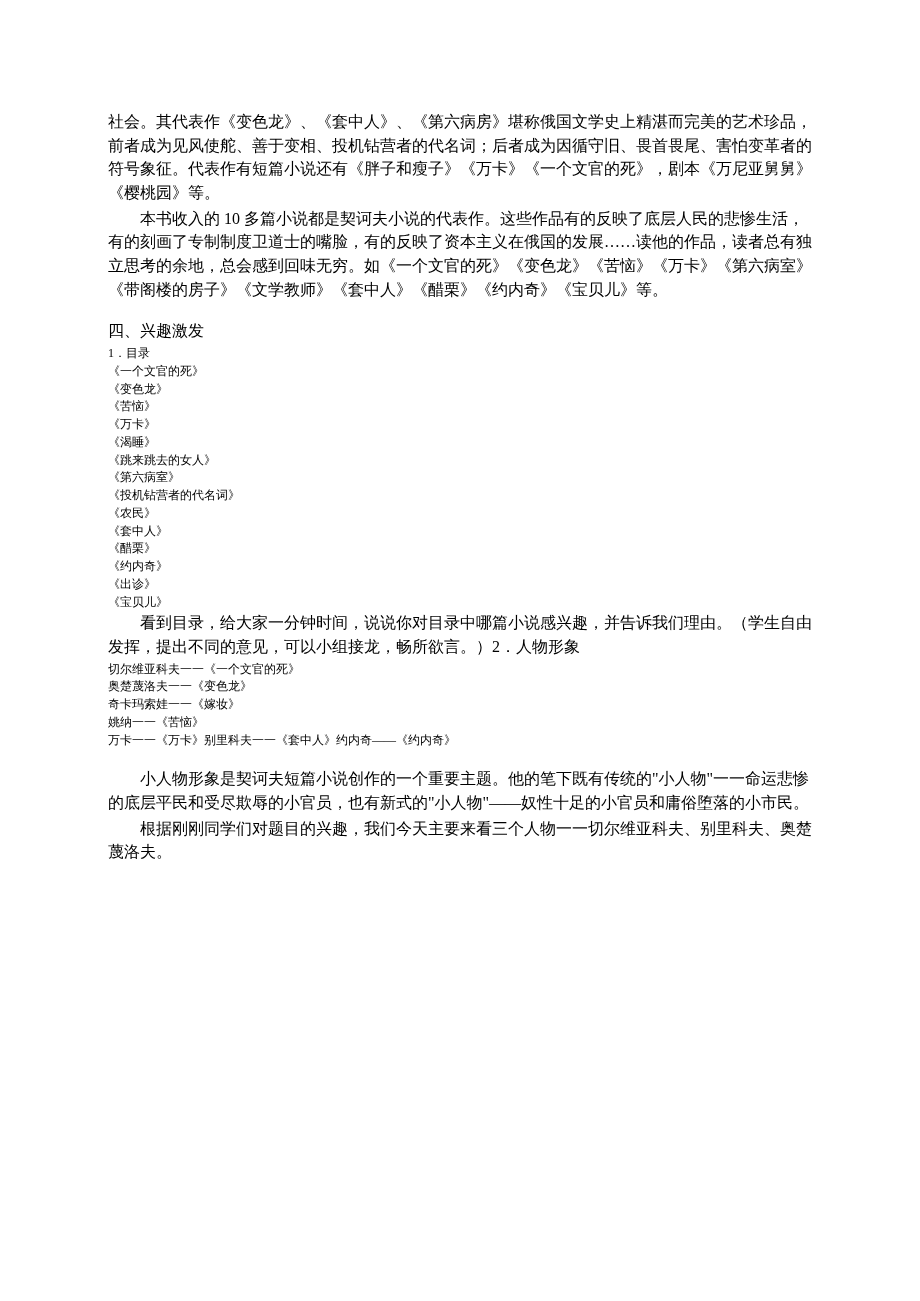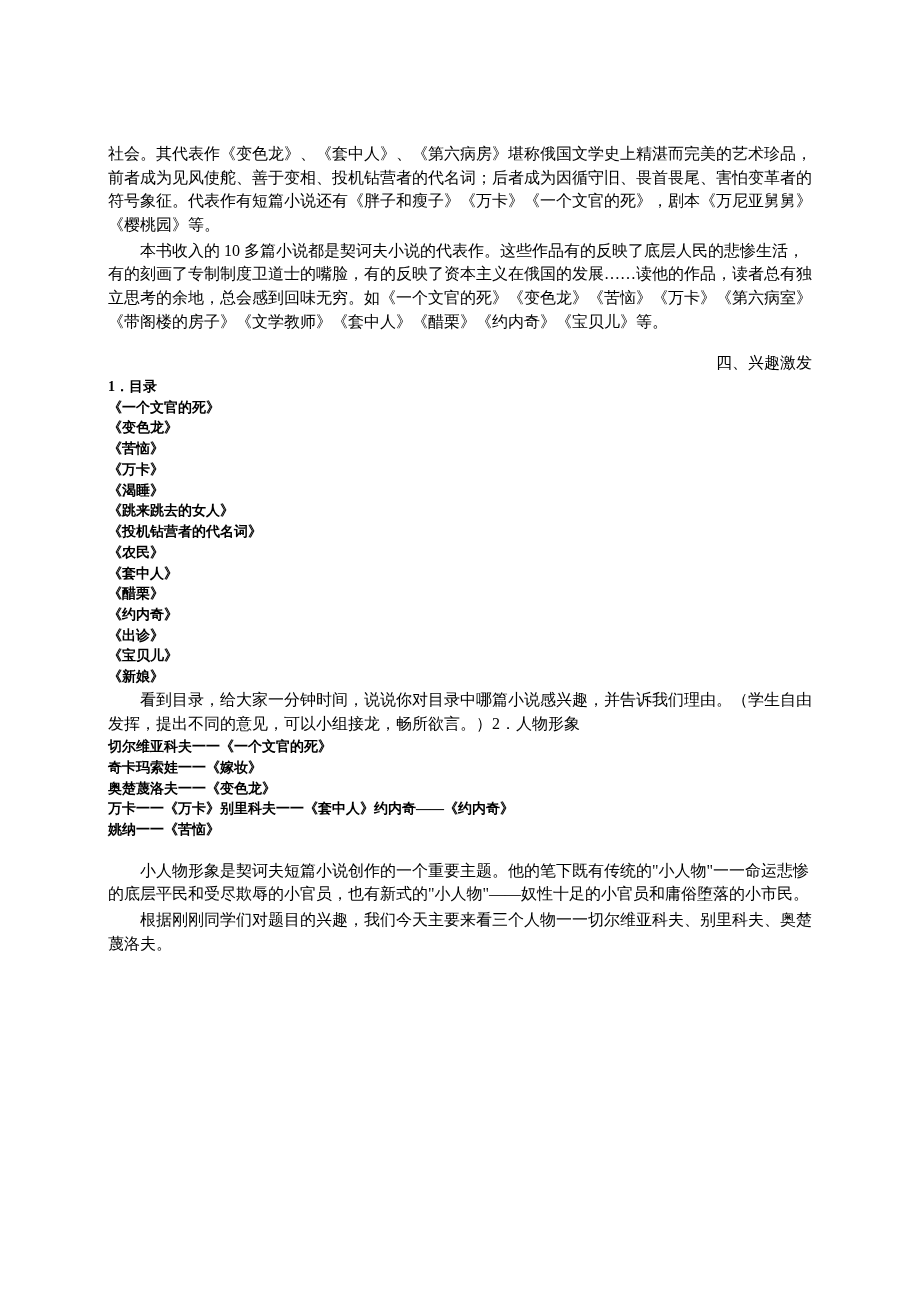--- a/index.html
+++ b/index.html
@@ -6,44 +6,41 @@
     margin: 0;
     padding: 0;
     background: #ffffff;
     font-family: "SimSun", "宋体", serif;
     width: 920px;
   }
   .page {
     padding: 110px 108px 60px 108px;
     box-sizing: border-box;
     width: 920px;
-    margin-top: 32px;
   }
   .para {
     font-size: 16px;
     line-height: 1.48;
     color: #000;
     margin: 0 0 2px 0;
   }
   .para.indent {
     text-indent: 2em;
   }
   .sec-heading {
     font-size: 16px;
     line-height: 1.48;
     color: #000;
     margin: 18px 0 2px 0;
-    text-align: right;
   }
   .list-line {
-    font-size: 14px;
+    font-size: 12px;
     line-height: 1.48;
     color: #000;
     margin: 0;
-    font-weight: bold;
   }
   .sp {
     height: 18px;
   }
 </style>
 </head>
 <body>
 
 <div class="page">
 
@@ -54,36 +51,36 @@
 
   <p class="sec-heading">四、兴趣激发</p>
 
   <p class="list-line">1．目录</p>
   <p class="list-line">《一个文官的死》</p>
   <p class="list-line">《变色龙》</p>
   <p class="list-line">《苦恼》</p>
   <p class="list-line">《万卡》</p>
   <p class="list-line">《渴睡》</p>
   <p class="list-line">《跳来跳去的女人》</p>
+  <p class="list-line">《第六病室》</p>
   <p class="list-line">《投机钻营者的代名词》</p>
   <p class="list-line">《农民》</p>
   <p class="list-line">《套中人》</p>
   <p class="list-line">《醋栗》</p>
   <p class="list-line">《约内奇》</p>
   <p class="list-line">《出诊》</p>
   <p class="list-line">《宝贝儿》</p>
-  <p class="list-line">《新娘》</p>
 
   <p class="para indent">看到目录，给大家一分钟时间，说说你对目录中哪篇小说感兴趣，并告诉我们理由。（学生自由发挥，提出不同的意见，可以小组接龙，畅所欲言。）2．人物形象</p>
 
   <p class="list-line">切尔维亚科夫一一《一个文官的死》</p>
+  <p class="list-line">奥楚蔑洛夫一一《变色龙》</p>
   <p class="list-line">奇卡玛索娃一一《嫁妆》</p>
-  <p class="list-line">奥楚蔑洛夫一一《变色龙》</p>
+  <p class="list-line">姚纳一一《苦恼》</p>
   <p class="list-line">万卡一一《万卡》别里科夫一一《套中人》约内奇——《约内奇》</p>
-  <p class="list-line">姚纳一一《苦恼》</p>
 
   <div class="sp"></div>
 
   <p class="para indent">小人物形象是契诃夫短篇小说创作的一个重要主题。他的笔下既有传统的"小人物"一一命运悲惨的底层平民和受尽欺辱的小官员，也有新式的"小人物"——奴性十足的小官员和庸俗堕落的小市民。</p>
 
   <p class="para indent">根据刚刚同学们对题目的兴趣，我们今天主要来看三个人物一一切尔维亚科夫、别里科夫、奥楚蔑洛夫。</p>
 
 
 </div>
 

